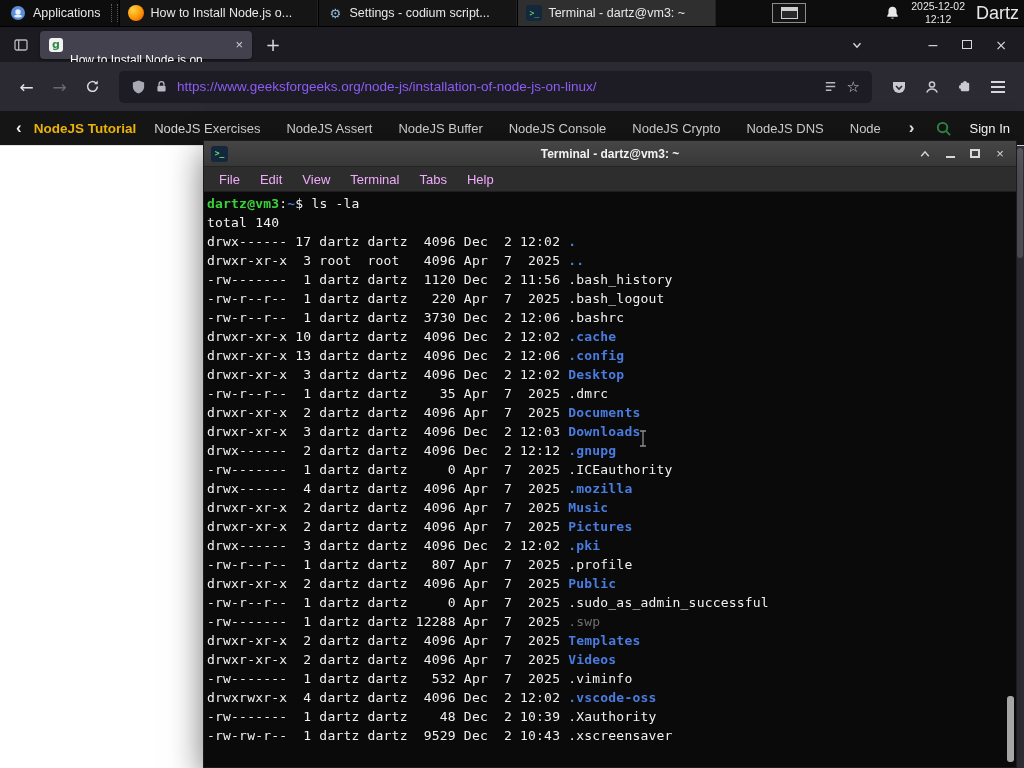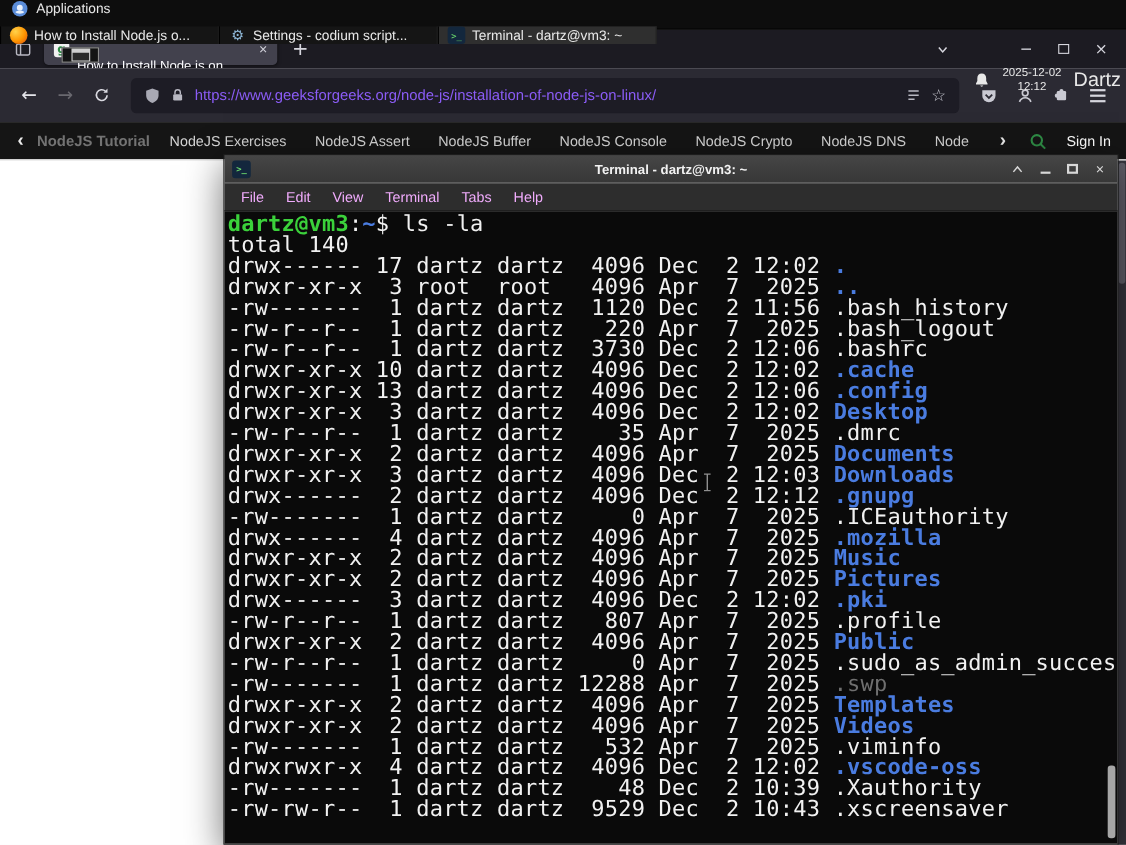--- a/index.html
+++ b/index.html
@@ -6,21 +6,21 @@
   body {
     width: 1024px; height: 768px; overflow: hidden; position: relative;
     font-family: "Liberation Sans", sans-serif; background: #ffffff;
   }
   .ico { display: inline-flex; align-items: center; justify-content: center; }
 
   
   .panel {
     position: absolute; top: 0; left: 0; width: 1024px; height: 27px;
     background: #0d0d0d; border-bottom: 1px solid #000;
-    display: flex; align-items: stretch; color: #e8e8e8; font-size: 12.5px; z-index: 50; flex-direction: column;
+    display: flex; align-items: stretch; color: #e8e8e8; font-size: 12.5px; z-index: 50;
   }
   .apps-btn { display: flex; align-items: center; gap: 7px; padding: 0 10px; }
   .panel-handle { width: 7px; margin: 4px 1px; border-left: 1px dotted #5a5a5a; border-right: 1px dotted #5a5a5a; }
   .taskbar { display: flex; align-items: stretch; }
   .task-btn {
     width: 199px; display: flex; align-items: center; gap: 6px; padding: 0 8px;
     border-right: 1px solid #222; border-left: 1px solid #000; background: #151515;
   }
   .task-btn.active { background: #2f2f2f; }
   .task-btn .t { flex: 1; white-space: nowrap; overflow: hidden; }
@@ -67,21 +67,21 @@
   .url-text { flex: 1; white-space: nowrap; overflow: hidden; color: #8b5cf6; }
   .star { color: #c9c9d2; font-size: 15px; font-family: "DejaVu Sans", sans-serif; }
   .hamburger { display: inline-flex; flex-direction: column; gap: 3px; }
   .hamburger i { display: block; width: 14px; height: 2px; background: #d6d6de; }
 
   .sitenav {
     height: 34px; background: #151515; display: flex; align-items: center;
     padding: 0 14px; color: #d4d4d4; font-size: 13px; overflow: hidden;
   }
   .chev { color: #ececec; font-size: 17px; font-weight: bold; padding: 0 2px; }
-  .primary { font-weight: bold; color: #737373; font-size: 13.5px; margin: 0 18px 0 10px; white-space: nowrap; }
+  .primary { font-weight: bold; color: #eab308; font-size: 13.5px; margin: 0 18px 0 10px; white-space: nowrap; }
   .sn-items { display: flex; gap: 26px; flex: 1; overflow: hidden; }
   .sn-item { white-space: nowrap; }
   .sn-right { margin-left: auto; display: flex; align-items: center; gap: 18px; padding-left: 8px; }
   .signin { color: #ffffff; white-space: nowrap; }
 
   .page { flex: 1; background: #ffffff; position: relative; border-top: 1px solid #e3e3e3; }
   .page-scrollbar { position: absolute; right: 0; top: 0; bottom: 0; width: 8px; background: #38373f; }
   .page-thumb { width: 6px; margin: 2px auto 0; height: 110px; background: #63626c; border-radius: 3px; }
 
   
@@ -99,21 +99,21 @@
   .t-btn { width: 18px; height: 17px; display: inline-flex; align-items: center; justify-content: center; color: #d8d8d8; font-size: 13px; }
   .minico { width: 9px; height: 2px; background: #d8d8d8; display: inline-block; margin-top: 7px; }
   .boxico2 { width: 10px; height: 9px; border: 2px solid #d8d8d8; display: inline-block; }
 
   .t-menubar { height: 25px; background: #2d2d2d; display: flex; align-items: center; padding: 0 5px;
     color: #f0abfc; font-size: 13px; border-bottom: 1px solid #1e1e1e; }
   .t-menu-item { padding: 0 10px; }
 
   .t-content {
     flex: 1; background: #0a0a0a; color: #f1f1f1; position: relative; overflow: hidden;
-    font-family: "DejaVu Sans Mono", monospace; font-size: 20px; line-height: 19px;
+    font-family: "DejaVu Sans Mono", monospace; font-size: 13px; line-height: 19px;
     letter-spacing: 0.2px; padding: 2px 0 0 3px;
   }
   .tline { white-space: pre; }
   .c-green { color: var(--prompt-green, #3bd13b); font-weight: bold; }
   .c-blue  { color: var(--dir-blue, #4a7ce0); font-weight: bold; }
   .c-dim   { color: var(--dim-gray, #6f6f6f); }
   .ibeam { position: absolute; left: 434px; top: 238px; }
   .t-scrollthumb { position: absolute; right: 2px; top: 555px; width: 7px; height: 66px; background: #a6a6a6; border-radius: 3px; }
 </style>
 </head>

